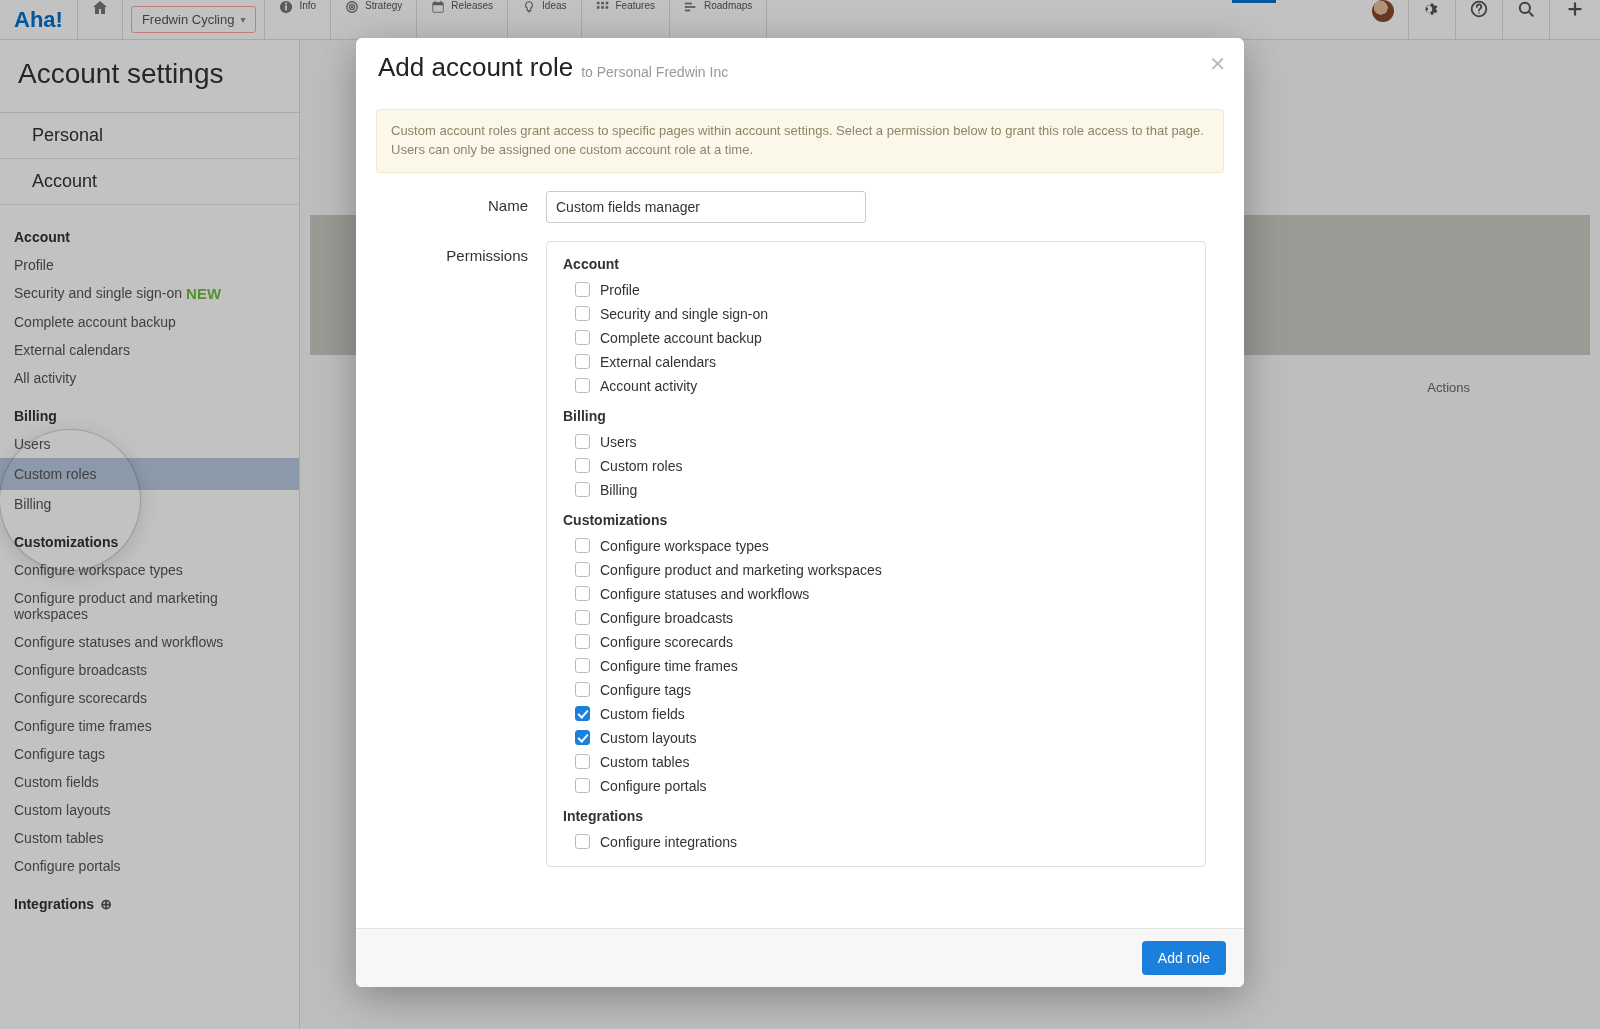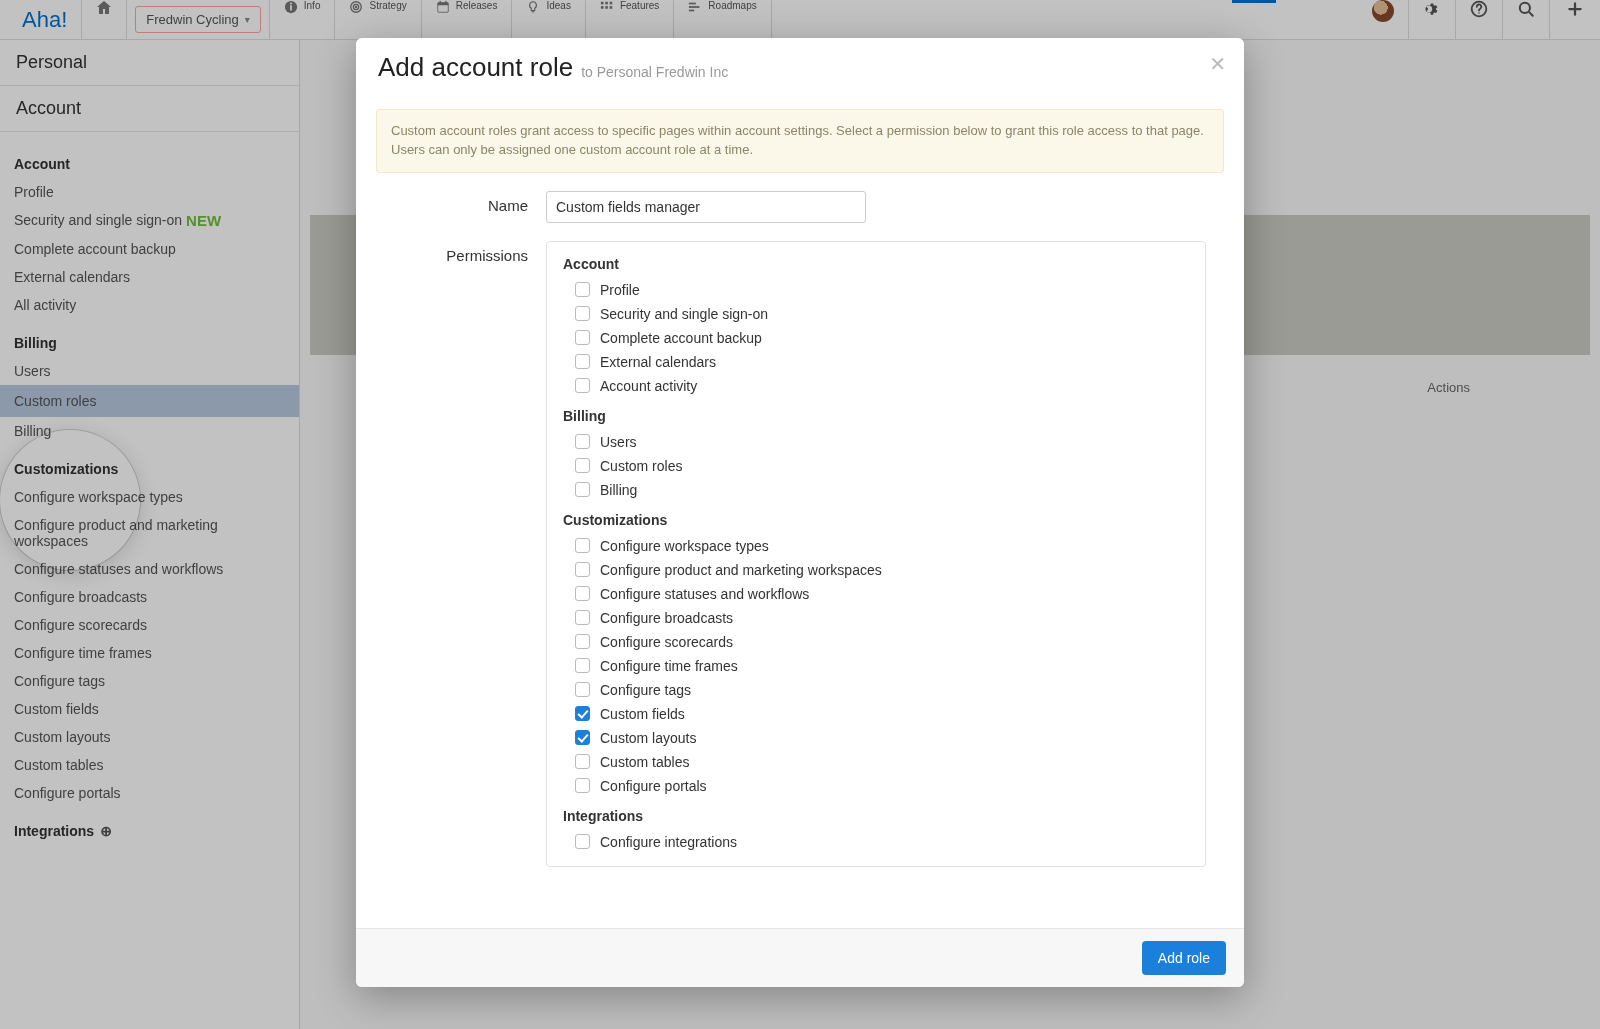--- a/index.html
+++ b/index.html
@@ -3,34 +3,34 @@
 <meta charset="utf-8">
 <style>
   * { box-sizing: border-box; margin: 0; padding: 0; }
   body { font-family: -apple-system, BlinkMacSystemFont, "Segoe UI", Helvetica, Arial, sans-serif; font-size: 14px; color: #333; background: #f8f8f8; width: 1600px; height: 1029px; overflow: hidden; position: relative; }
   
   
   .topnav { height: 40px; background: #fff; border-bottom: 1px solid #ddd; display: flex; align-items: stretch; }
   .topnav-item { display: flex; align-items: flex-start; padding: 0 14px; border-right: 1px solid #ddd; color: #555; cursor: pointer; font-size: 10px; gap: 6px; }
   .topnav-item.no-border { border-right: none; }
   .topnav-right { margin-left: auto; display: flex; align-items: stretch; }
-  .logo { color: #0073cf; font-weight: 400; font-size: 22px; padding: 0 14px; display:flex; align-items:center; border-right:1px solid #ddd;margin-left:8px; }
+  .logo { color: #0073cf; font-weight: 700; font-size: 22px; padding: 0 14px; display:flex; align-items:center; border-right:1px solid #ddd; }
   .workspace-picker { border:1px solid #fca5a5; border-radius:3px; background:#fff; padding:3px 10px; margin:6px 8px; display:flex;align-items:center; gap:6px; color:#555; font-size:13px; }
   .blue-indicator { position:absolute; top:0; right:324px; width:44px; height:3px; background:#0073cf; z-index:5; }
   .avatar { width:22px; height:22px; border-radius:50%; background: radial-gradient(circle at 40% 35%, #e6c29a 0 35%, #8b4a2f 36% 100%); }
   
   
   .page-header { padding: 18px 18px 22px; border-bottom:1px solid #ddd; background: #fff; }
   .page-header h1 { font-size: 28px; font-weight: 400; color:#333; }
   
   .content { display:flex; height: calc(100% - 40px); }
   
   
   .sidebar { width: 300px; background:#fff; border-right:1px solid #ddd; overflow:hidden; padding-bottom:40px; }
-  .sidebar-section-bar { padding: 12px 16px; font-size: 18px; color:#333; border-bottom:1px solid #e5e5e5; }
+  .sidebar-section-bar { padding: 12px 32px; font-size: 18px; color:#333; border-bottom:1px solid #e5e5e5; }
   .sidebar-groups { padding: 8px 14px 20px; font-size: 14px; }
   .sidebar-group-title { font-weight:700; color:#333; margin-top: 16px; margin-bottom:6px; }
   .sidebar-group-title.with-plus::after { content:"⊕"; margin-left:6px; color:#555; font-size:14px; }
   .sidebar-link { display:block; color:#555; padding:6px 0; cursor:pointer; }
   .sidebar-link.active { background:#b9cae0; margin:0 -14px; padding:8px 14px; }
   .new-badge { color:#6fbf3f; font-size:15px; font-weight:600; margin-left:4px; vertical-align:top; }
   
   
   .magnify { position:absolute; left:0px; top:430px; width:140px; height:140px; border-radius:50%; box-shadow: 0 0 0 1px rgba(0,0,0,.15), 0 4px 20px rgba(0,0,0,.15); pointer-events:none; z-index:8; overflow:hidden; }
   .magnify-inner { position:absolute; inset:0; border-radius:50%; }
@@ -161,20 +161,23 @@
             <path d="M8 3v10M3 8h10"></path>
           </svg></span>
     </div>
   </div>
 </div>
 <div class="blue-indicator"></div>
 
 <div class="content">
 
   <div class="sidebar">
+    <div class="page-header" style="border-bottom:1px solid #ddd;">
+      <h1>Account settings</h1>
+    </div>
     <div class="sidebar-section-bar">Personal</div>
     <div class="sidebar-section-bar">Account</div>
     <div class="sidebar-groups" id="sidebar-groups">
         <div class="sidebar-group-title">Account</div>
         <div class="sidebar-link">Profile</div>
         <div class="sidebar-link">Security and single sign-on<span class="new-badge">NEW</span></div>
         <div class="sidebar-link">Complete account backup</div>
         <div class="sidebar-link">External calendars</div>
         <div class="sidebar-link">All activity</div>
         <div class="sidebar-group-title">Billing</div>

